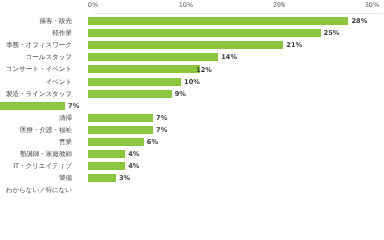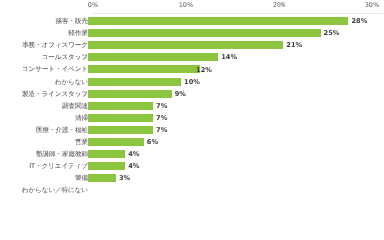--- a/index.html
+++ b/index.html
@@ -56,21 +56,21 @@
   .row {
     position: relative;
     height: 12.1px;
     display: flex;
     align-items: center;
   }
   .row-label {
     width: 88px;
     flex: 0 0 88px;
     text-align: right;
-    padding-right: 0;
+    padding-right: 16px;
     box-sizing: border-box;
     font-size: 6.6px;
     line-height: 8px;
     color: #444444;
     white-space: nowrap;
     letter-spacing: -0.1px;
   }
   .row-track {
     position: relative;
     flex: 1 1 auto;
@@ -137,35 +137,34 @@
         </div>
       </div>
       <div class="row">
         <div class="row-label">コンサート・イベント</div>
         <div class="row-track">
           <div class="bar" style="width: 111.6px; background: rgb(140, 198, 63);"></div>
           <div class="bar-value" style="left: 108px;">12%</div>
         </div>
       </div>
       <div class="row">
-        <div class="row-label">わからない</div>
+        <div class="row-label">イベント</div>
         <div class="row-track">
           <div class="bar" style="width: 93px; background: rgb(140, 198, 63);"></div>
           <div class="bar-value" style="left: 96px;">10%</div>
         </div>
       </div>
       <div class="row">
         <div class="row-label">製造・ラインスタッフ</div>
         <div class="row-track">
           <div class="bar" style="width: 83.7px; background: rgb(140, 198, 63);"></div>
           <div class="bar-value" style="left: 86.7px;">9%</div>
         </div>
       </div>
       <div class="row">
-        <div class="row-label">調査関連</div>
         <div class="row-track">
           <div class="bar" style="width: 65.1px; background: rgb(140, 198, 63);"></div>
           <div class="bar-value" style="left: 68.1px;">7%</div>
         </div>
       </div>
       <div class="row">
         <div class="row-label">清掃</div>
         <div class="row-track">
           <div class="bar" style="width: 65.1px; background: rgb(140, 198, 63);"></div>
           <div class="bar-value" style="left: 68.1px;">7%</div>

